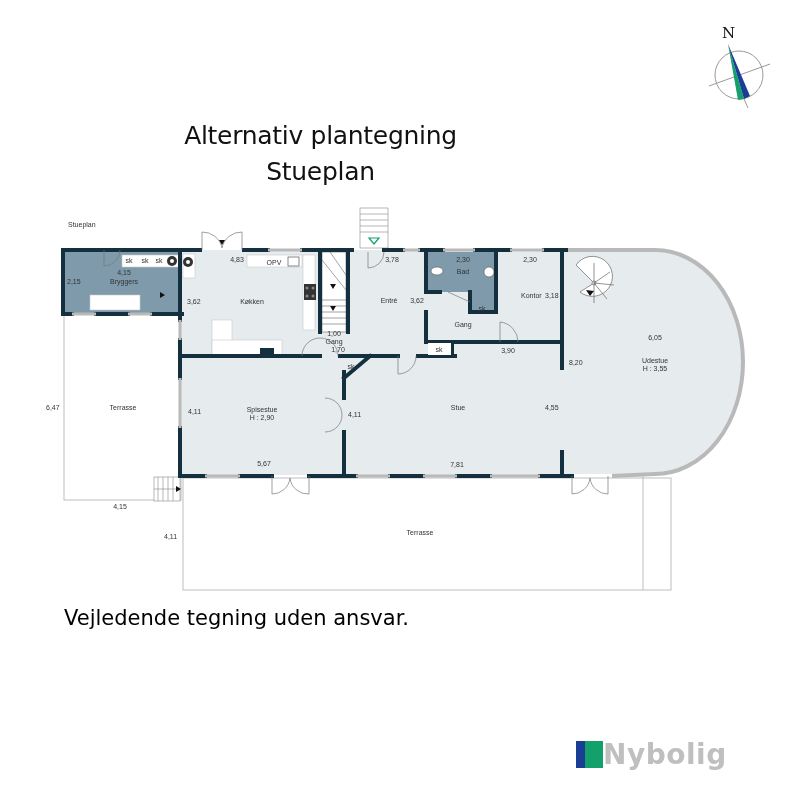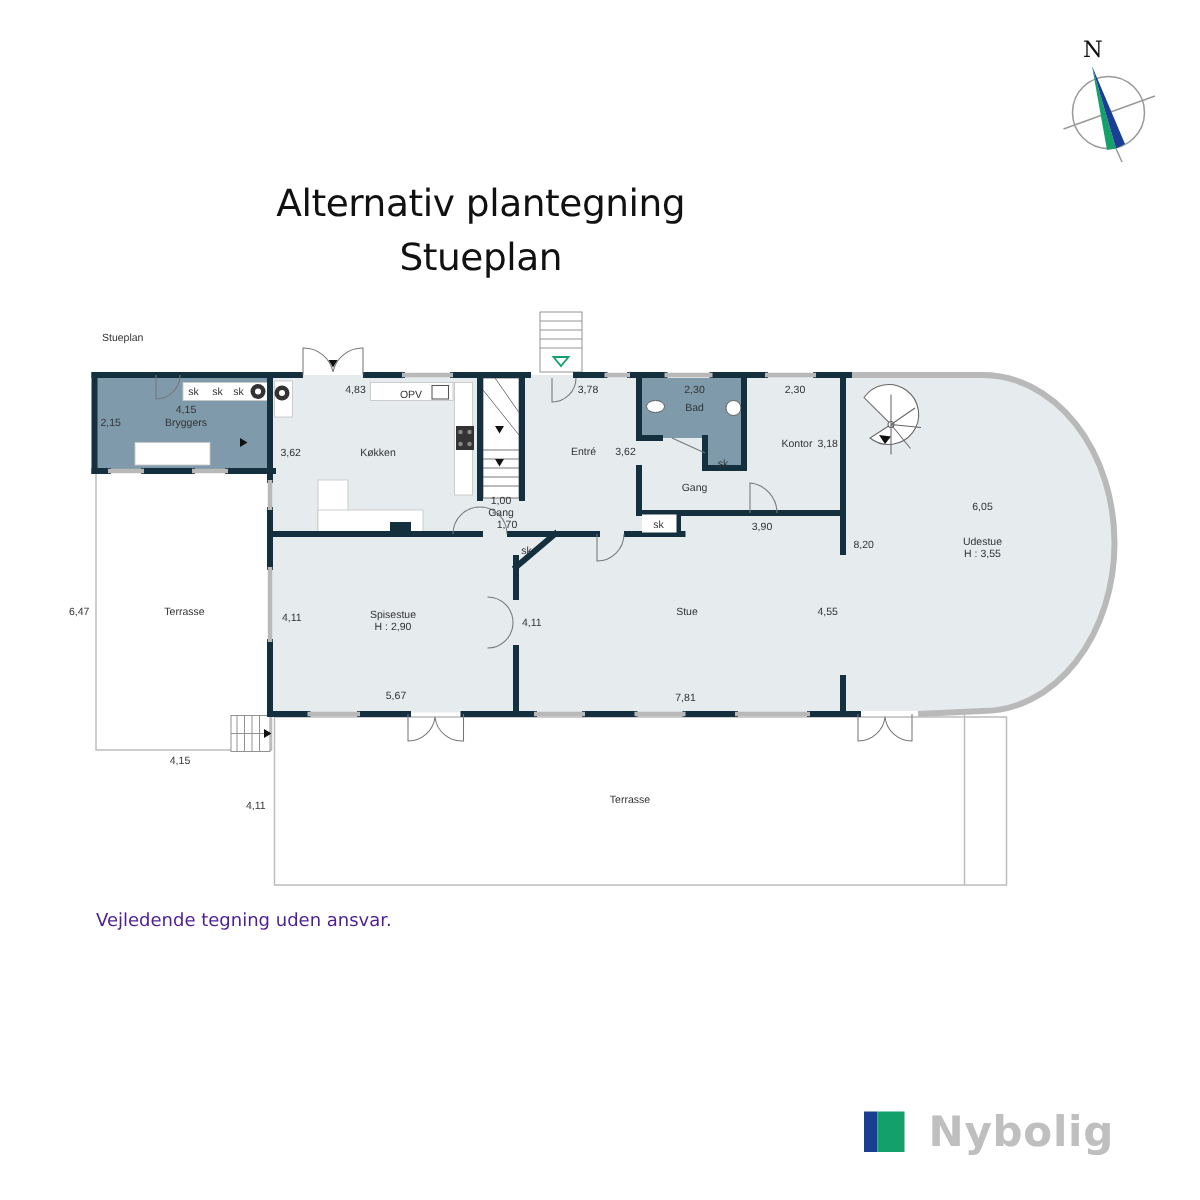--- a/index.html
+++ b/index.html
@@ -1,28 +1,28 @@
 <!DOCTYPE html>
 <html><head>
 <meta charset="utf-8">
 <style>
   html, body { margin:0; padding:0; background:#ffffff; }
   body { width:800px; height:800px; position:relative; overflow:hidden; font-family:"Liberation Sans", sans-serif; }
   .title { position:absolute; left:0; width:641px; text-align:center; color:#111; font-family:"DejaVu Sans", sans-serif; font-size:25px; font-weight:normal; letter-spacing:-0.3px; }
   #title1 { top:121px; }
   #title2 { top:157px; }
-  #disclaimer { position:absolute; left:64px; top:606px; font-family:"DejaVu Sans", sans-serif; font-size:12px; color:#4c1d95; }
+  #disclaimer { position:absolute; left:64px; top:606px; font-family:"DejaVu Sans", sans-serif; font-size:21px; color:#000000; }
   #plan { position:absolute; left:0; top:0; }
   .lbl { font-family:"Liberation Sans", sans-serif; font-size:7px; fill:#333; }
   .lbl-c { text-anchor:middle; }
   #logo { position:absolute; left:576px; top:738px; display:flex; align-items:center; }
   #logo .sq { width:27px; height:27px; display:flex; }
   #logo .sq .b { width:9px; background:#1a3e93; }
   #logo .sq .g { width:18px; background:#13a06a; }
-  #logo .word { margin-left:16px; font-family:"DejaVu Sans", sans-serif; font-weight:bold; font-size:28px; color:#bfbfbf; letter-spacing:0.5px; }
+  #logo .word { font-family:"DejaVu Sans", sans-serif; font-weight:bold; font-size:28px; color:#bfbfbf; letter-spacing:0.5px; }
   #compass { position:absolute; left:706px; top:20px; }
 </style>
 </head>
 <body>
 
 <div class="title" id="title1">Alternativ plantegning</div>
 <div class="title" id="title2">Stueplan</div>
 
 <svg id="compass" width="70" height="90" viewBox="0 0 70 90">
   <text x="16" y="18" font-family="DejaVu Serif, serif" font-size="15" fill="#111">N</text>

